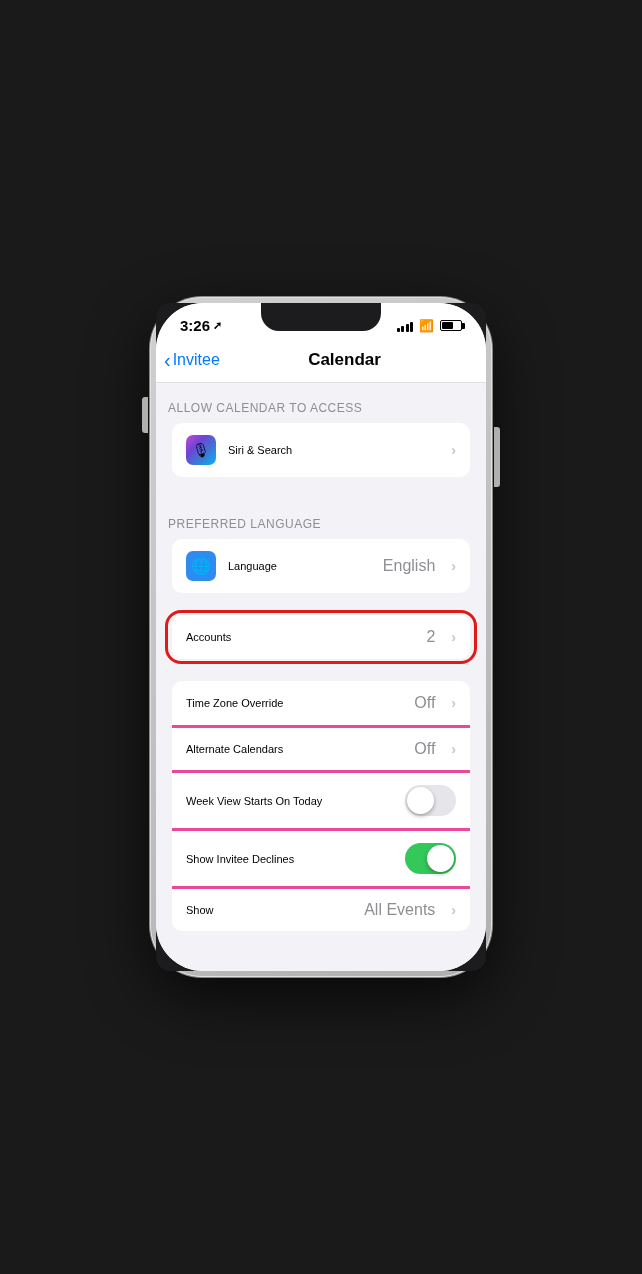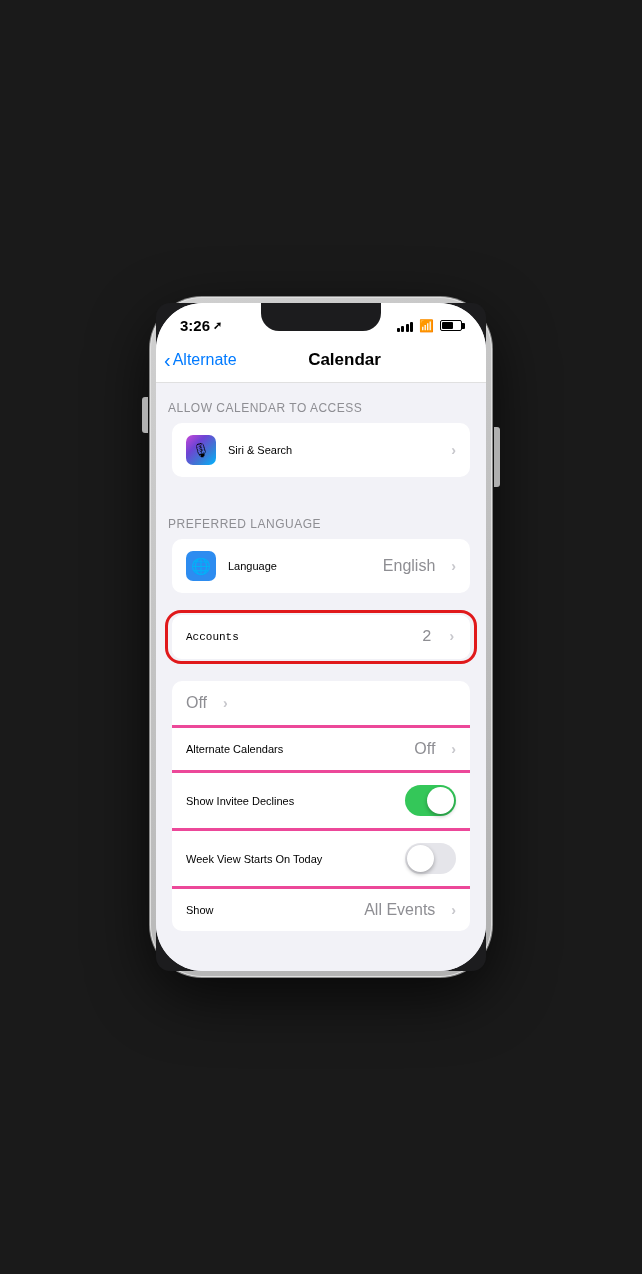--- a/index.html
+++ b/index.html
@@ -219,21 +219,20 @@
       font-weight: 600;
     }
 
     
     .accounts-group {
       background: white;
       border-radius: 10px;
       margin: 0 16px 22px;
       overflow: visible;
       position: relative;
-      font-family: Liberation Mono, monospace;
     }
 
     .accounts-group::after {
       content: '';
       position: absolute;
       top: -5px;
       left: -7px;
       right: -7px;
       bottom: -5px;
       border: 3px solid #e0191b;
@@ -325,21 +324,21 @@
               <div style="width:60%;height:100%;background:#000;border-radius:1px;"></div>
               <div style="position:absolute;right:-4px;top:50%;transform:translateY(-50%);width:3px;height:6px;background:#000;border-radius:0 1px 1px 0;"></div>
             </div>
           </div>
         </div>
       </div>
 
       <div class="nav-bar">
         <div class="back-button">
           <span style="font-size:20px;font-weight:300;">‹</span>
-          <span>Alternate</span>
+          <span>Invitee</span>
         </div>
         <span class="nav-title">Calendar</span>
       </div>
 
       <div class="scroll-content">
 
         <div class="section-header">ALLOW CALENDAR TO ACCESS</div>
         <div class="settings-group">
           <div class="settings-row">
             <div class="row-icon siri-icon">
@@ -366,46 +365,47 @@
           <div class="accounts-row">
             <span class="row-label">Accounts</span>
             <span class="row-value">2</span>
             <span class="chevron">›</span>
           </div>
         </div>
 
         <div class="settings-group">
 
           <div class="settings-row">
+            <span class="row-label">Time Zone Override</span>
             <span class="row-value">Off</span>
             <span class="chevron">›</span>
           </div>
 
           <div class="settings-row">
             <span class="row-label">Alternate Calendars</span>
             <span class="row-value">Off</span>
             <span class="chevron">›</span>
           </div>
 
+
+          <div class="settings-row">
+            <span class="row-label">Week View Starts On Today</span>
+            <div class="toggle off">
+              <div class="toggle-knob"></div>
+            </div>
+          </div>
 
           <div class="settings-row">
             <span class="row-label">Show Invitee Declines</span>
             <div class="toggle on">
               <div class="toggle-knob"></div>
             </div>
           </div>
 
           <div class="settings-row">
-            <span class="row-label">Week View Starts On Today</span>
-            <div class="toggle off">
-              <div class="toggle-knob"></div>
-            </div>
-          </div>
-
-          <div class="settings-row">
             <span class="row-label">Show</span>
             <span class="row-value">All Events</span>
             <span class="chevron">›</span>
           </div>
 
         </div>
 
       </div>
 
     </div>

